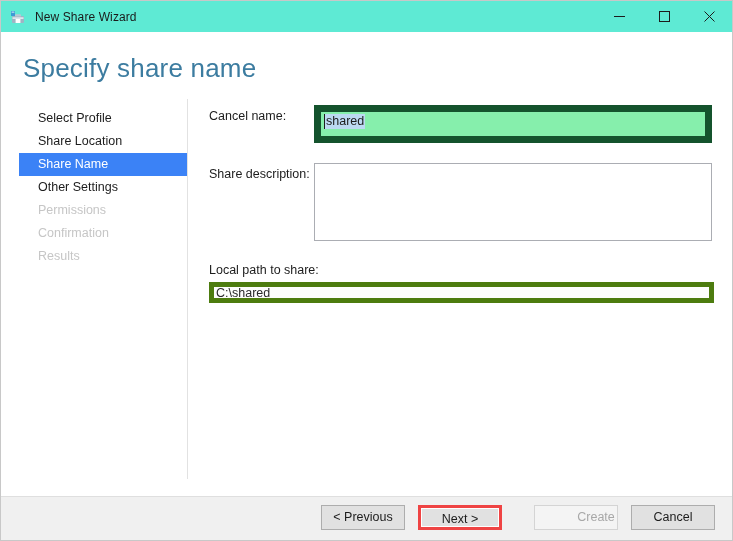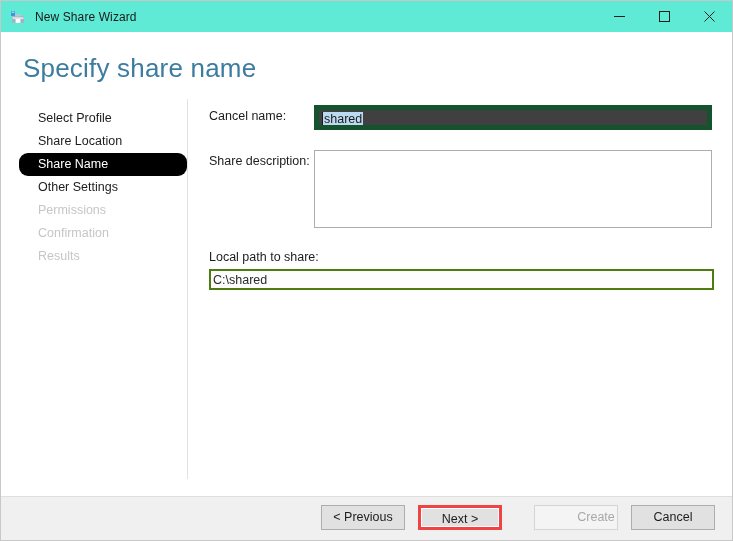--- a/index.html
+++ b/index.html
@@ -80,23 +80,22 @@
   .nav-item {
     height: 23px;
     line-height: 23px;
     padding-left: 19px;
     font-size: 12.5px;
     color: #1c1c1c;
     white-space: nowrap;
     cursor: default;
   }
   .nav-item.selected {
-    background: #000000;
+    background: #3b82f6;
     color: #ffffff;
-    border-radius: 9px;
   }
   .nav-item.disabled {
     color: #c6c6c6;
     cursor: default;
   }
   #divider {
     position: absolute;
     left: 186px;
     top: 98px;
     width: 1px;
@@ -132,31 +131,31 @@
     border: 1px solid #abadb3;
     background: #ffffff;
     font-family: "Liberation Sans", sans-serif;
     font-size: 12.5px;
     color: #1c1c1c;
     padding: 0 2px;
     line-height: 19px;
     outline: none;
   }
   .txt.readonly {
-    border: 2px solid #4d7c0f;
+    border: 5px solid #4d7c0f;
     background: #fdfdfd;
     color: #2a2a2a;
   }
   #sharename-box {
     position: relative;
     width: 401px;
-    height: 25px;
-    box-sizing: border-box;
-    border: 5px solid #14532d;
-    background: #404040;
+    height: 38px;
+    box-sizing: border-box;
+    border: 7px solid #14532d;
+    background: #86efac;
     overflow: hidden;
   }
   #sharename-caret {
     position: absolute;
     left: 3px;
     top: 2px;
     width: 1px;
     height: 15px;
     background: #1c1c1c;
   }

